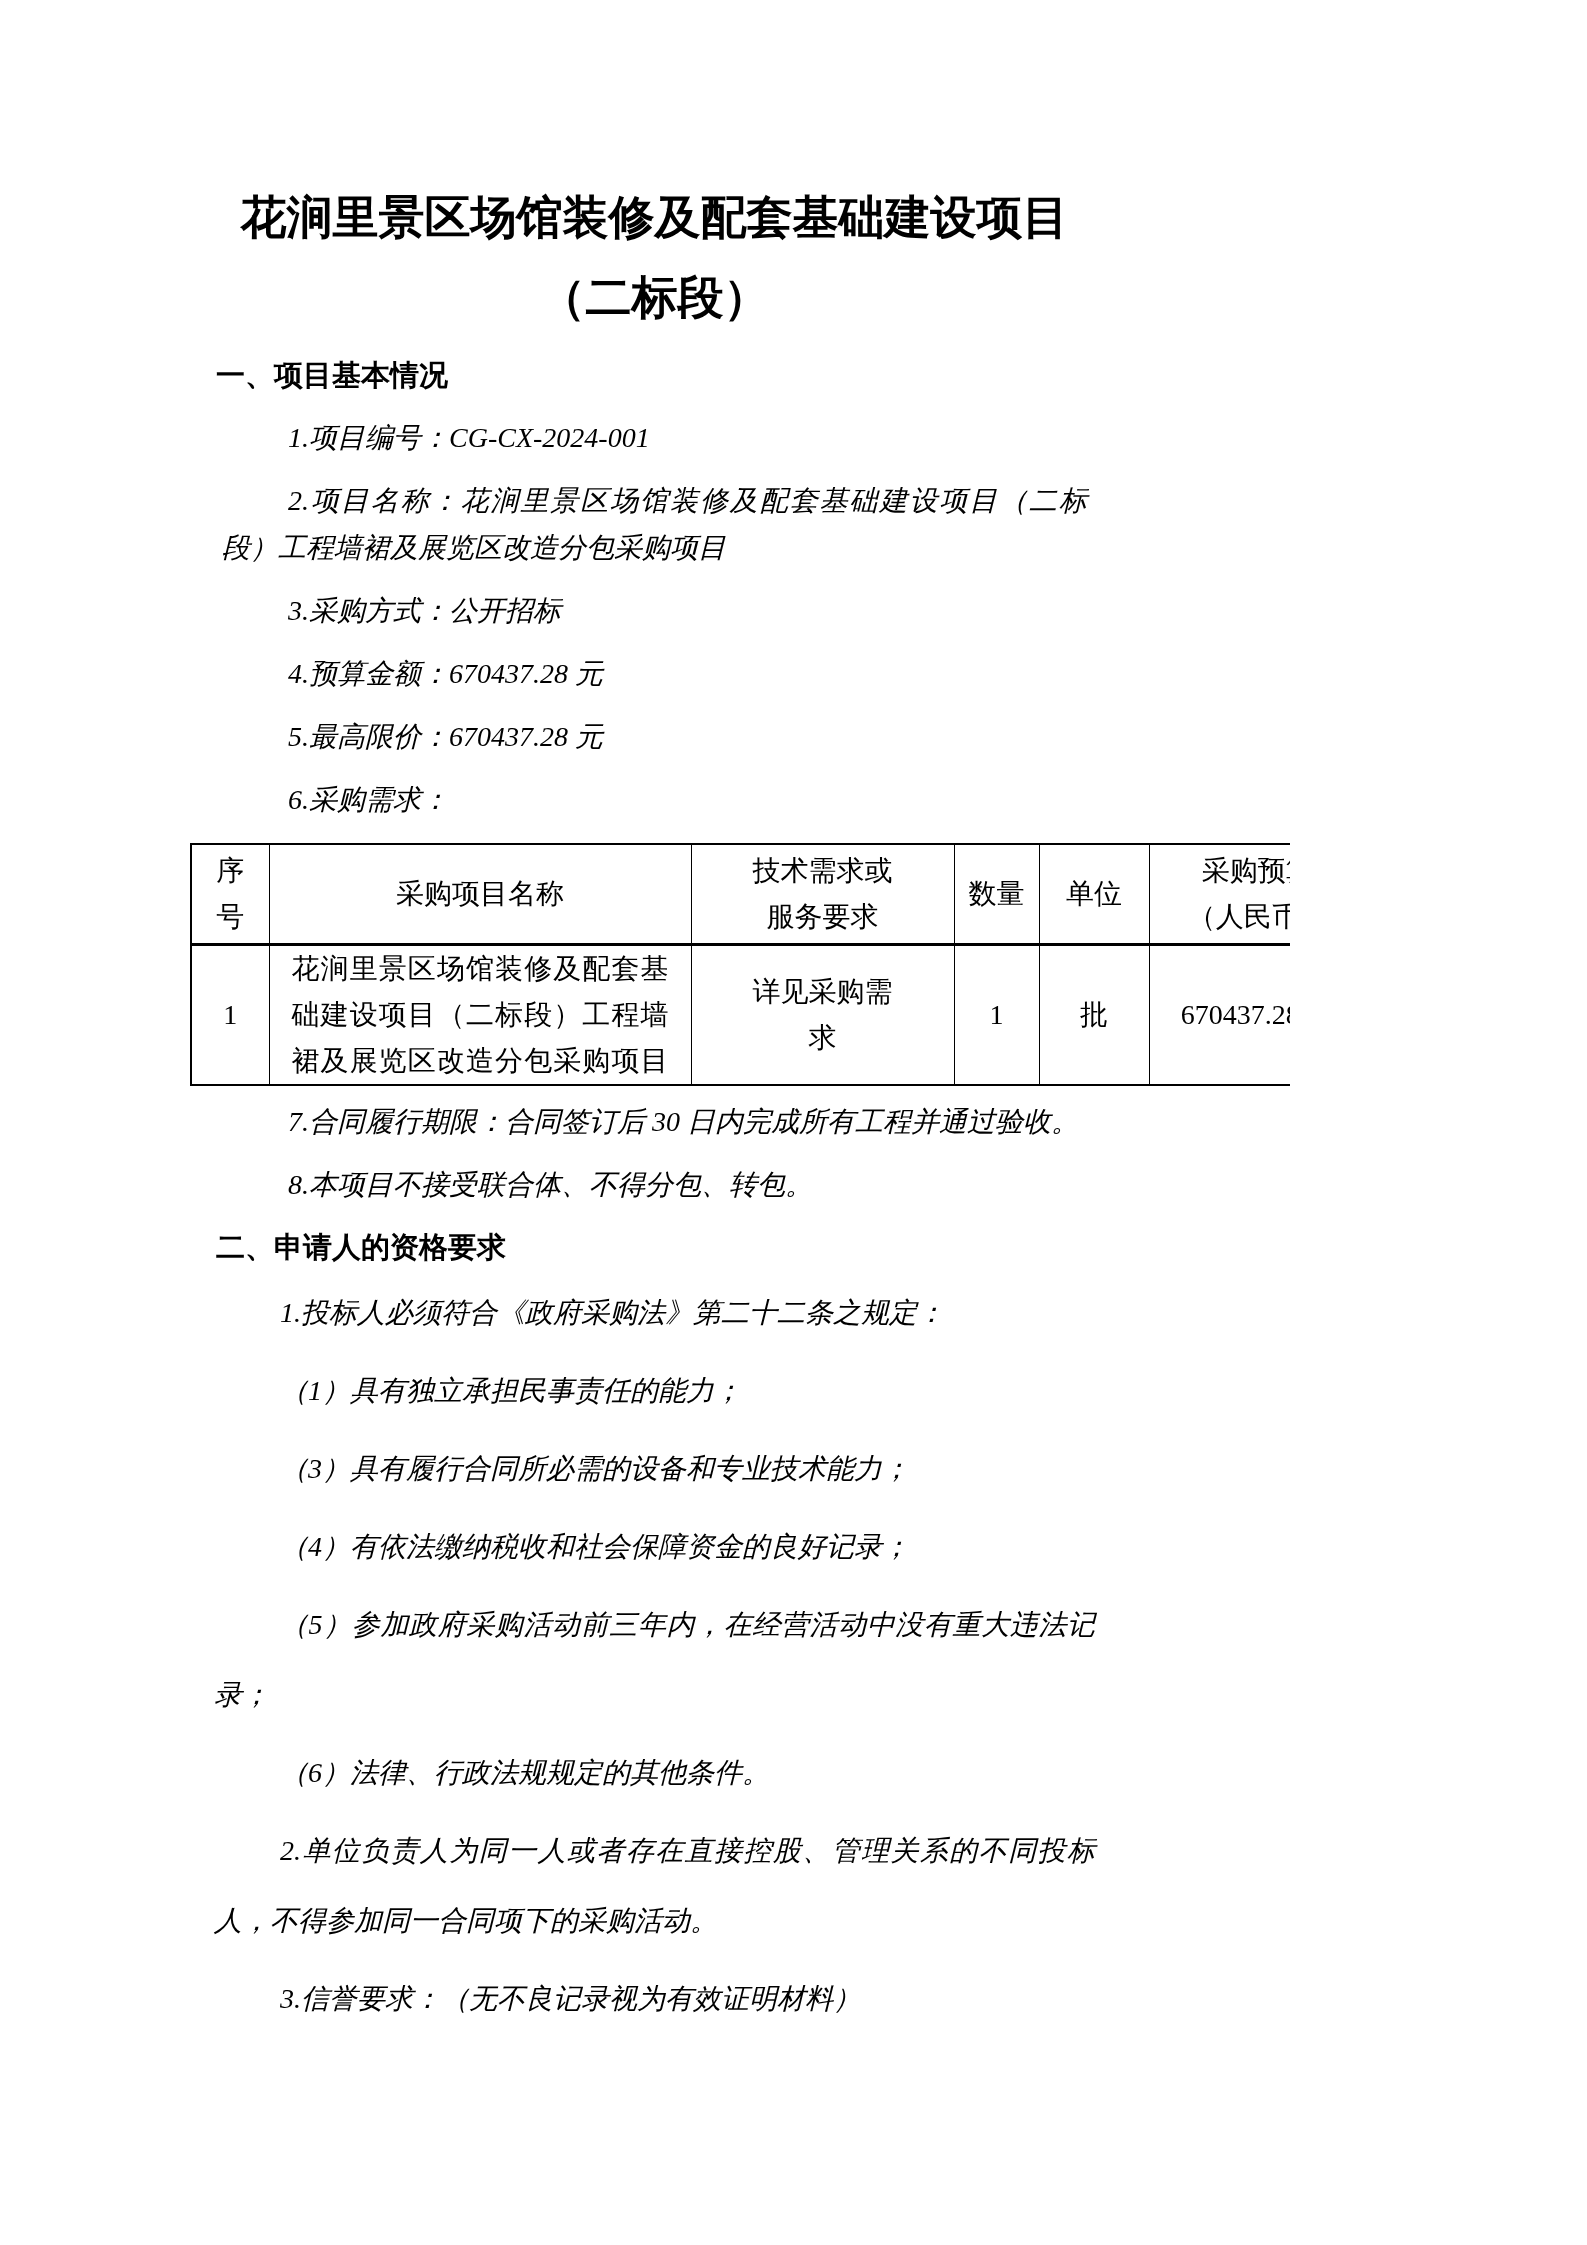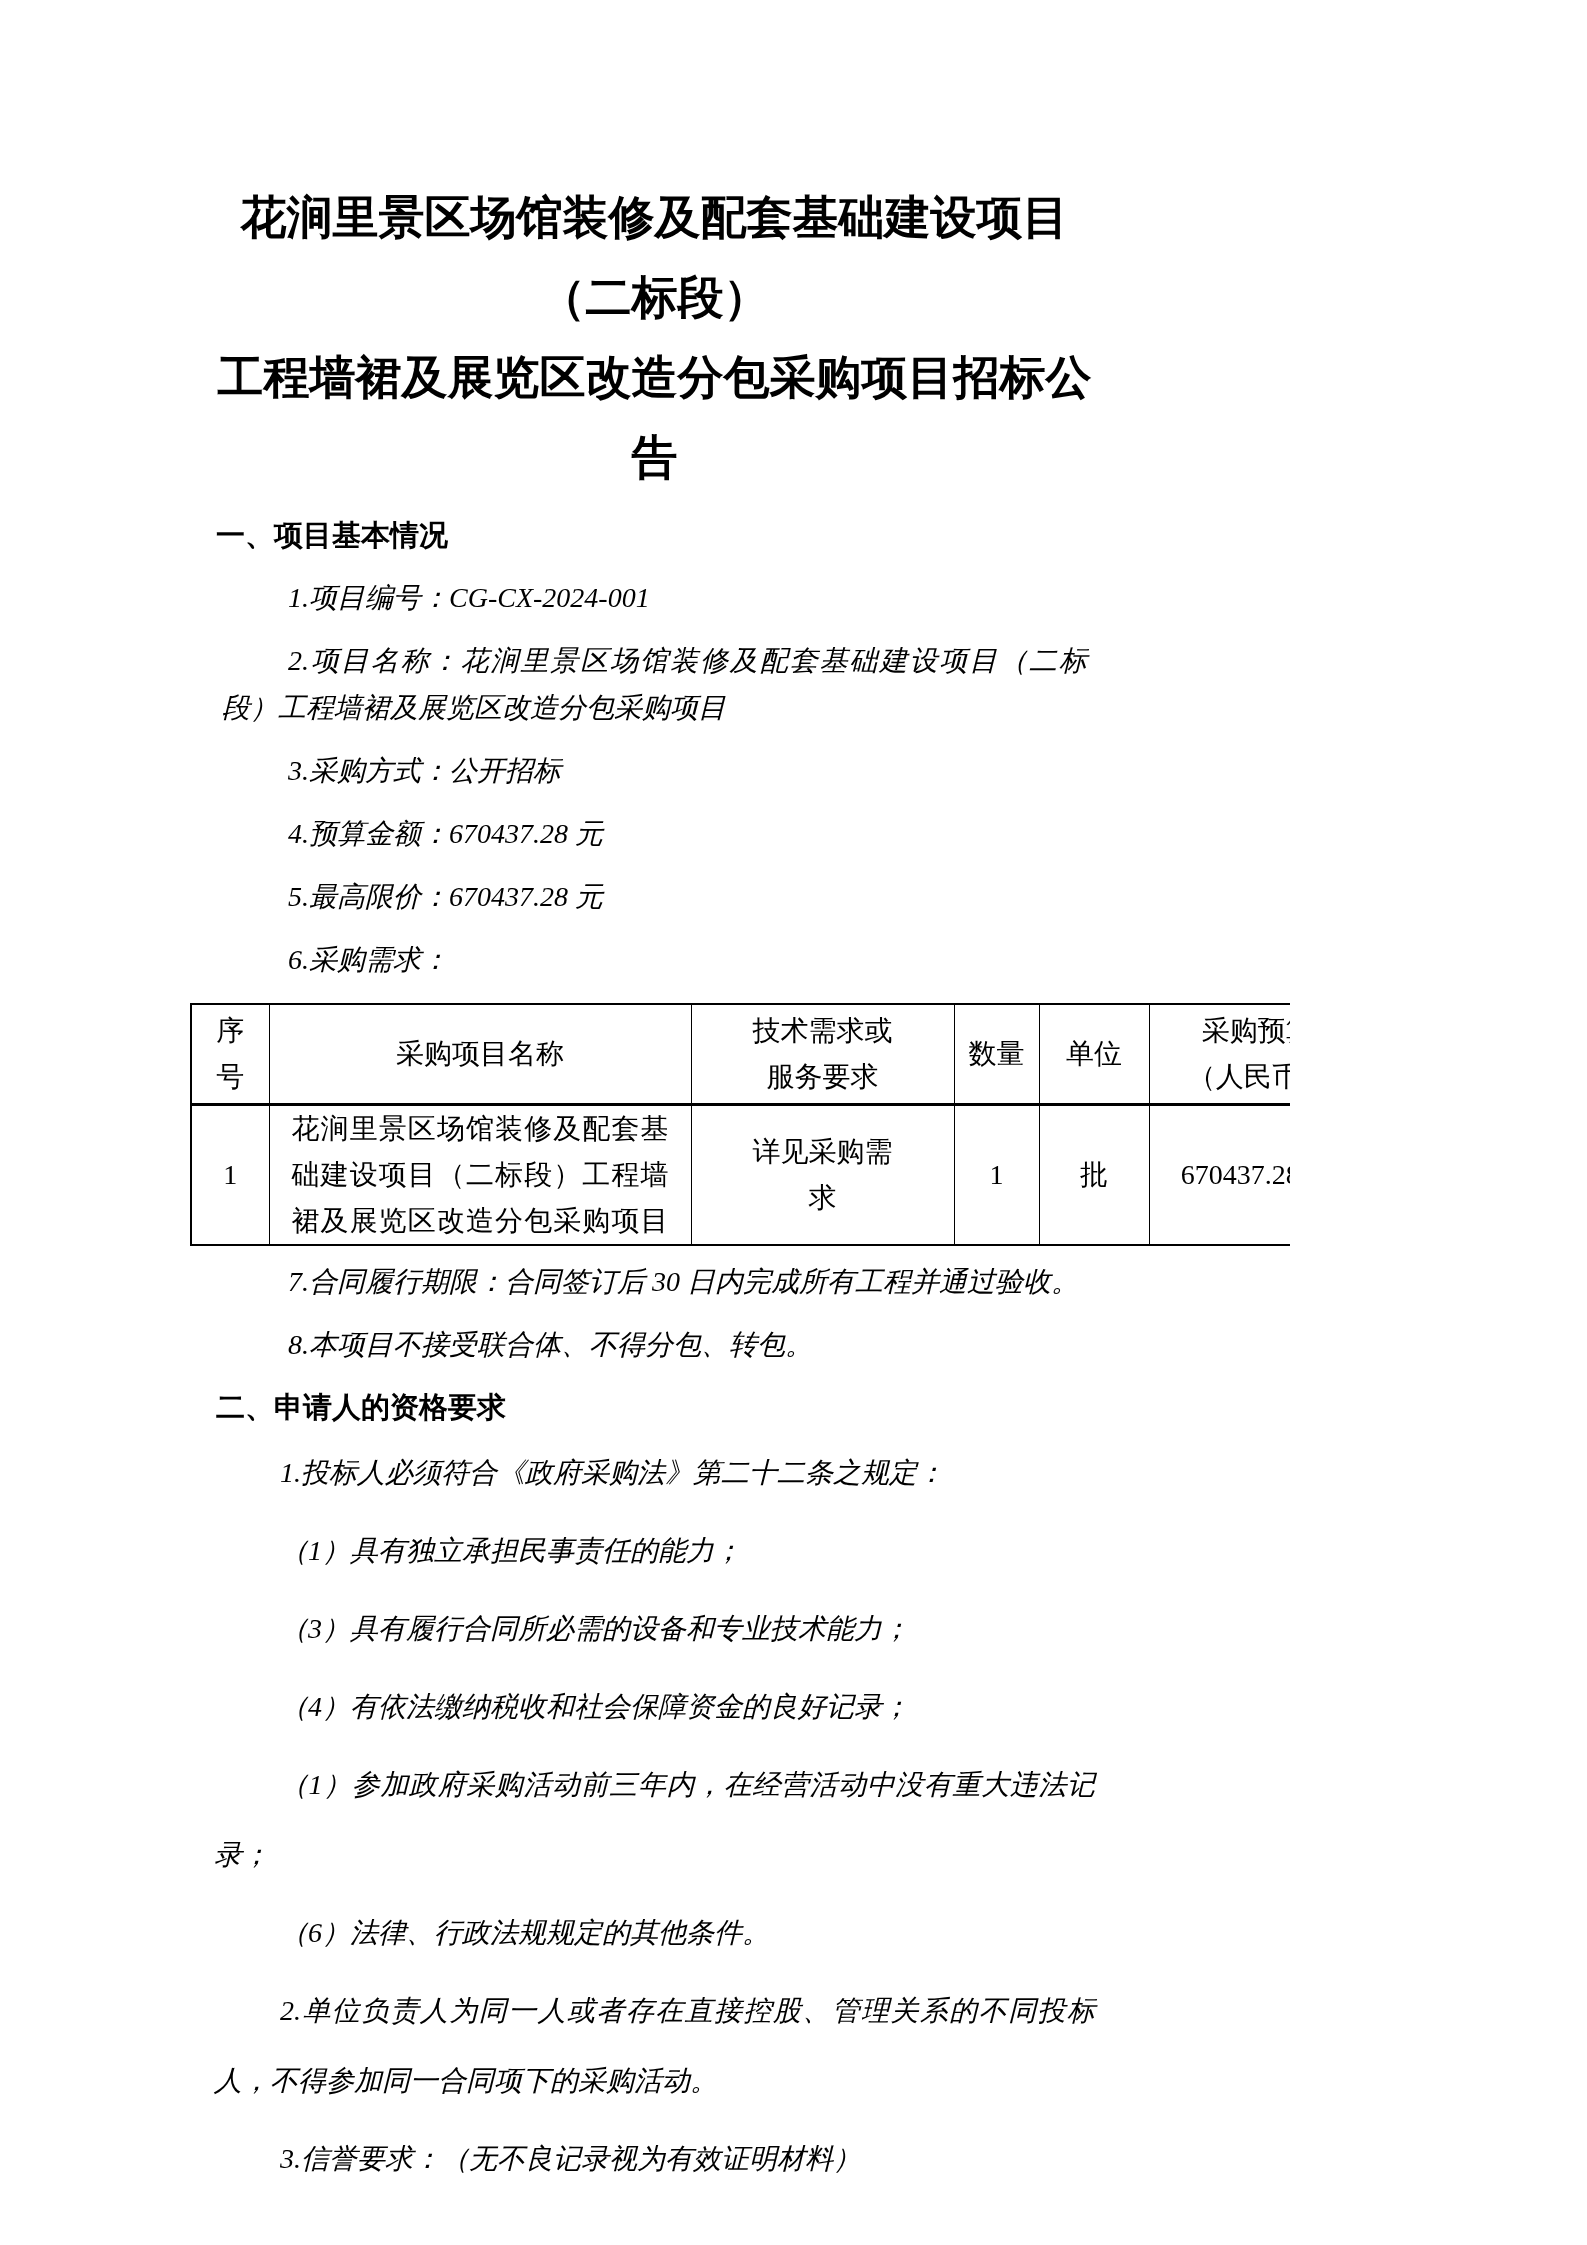--- a/index.html
+++ b/index.html
@@ -66,21 +66,20 @@
     padding: 0 22px;
   }
 </style>
 </head>
 <body>
 
 <div class="page">
 
   <div class="doc-title">
     <div>花涧里景区场馆装修及配套基础建设项目（二标段）</div>
-    <div>工程墙裙及展览区改造分包采购项目招标公告</div>
   </div>
 
 
   <h2 class="sec-heading sec1-heading">一、项目基本情况</h2>
 
   <p class="s1-item">1.项目编号：CG-CX-2024-001</p>
   <p class="s1-item">2.项目名称：花涧里景区场馆装修及配套基础建设项目（二标段）工程墙裙及展览区改造分包采购项目</p>
   <p class="s1-item">3.采购方式：公开招标</p>
   <p class="s1-item">4.预算金额：670437.28 元</p>
   <p class="s1-item">5.最高限价：670437.28 元</p>
@@ -123,18 +122,18 @@
 
   <p class="after-item after-item-first">7.合同履行期限：合同签订后 30 日内完成所有工程并通过验收。</p>
   <p class="after-item">8.本项目不接受联合体、不得分包、转包。</p>
 
   <h2 class="sec-heading">二、申请人的资格要求</h2>
 
   <p class="s2-item">1.投标人必须符合《政府采购法》第二十二条之规定：</p>
   <p class="s2-item">（1）具有独立承担民事责任的能力；</p>
   <p class="s2-item">（3）具有履行合同所必需的设备和专业技术能力；</p>
   <p class="s2-item">（4）有依法缴纳税收和社会保障资金的良好记录；</p>
-  <p class="s2-item">（1）参加政府采购活动前三年内，在经营活动中没有重大违法记录；</p>
+  <p class="s2-item">（5）参加政府采购活动前三年内，在经营活动中没有重大违法记录；</p>
   <p class="s2-item">（6）法律、行政法规规定的其他条件。</p>
   <p class="s2-item">2.单位负责人为同一人或者存在直接控股、管理关系的不同投标人，不得参加同一合同项下的采购活动。</p>
   <p class="s2-item">3.信誉要求：（无不良记录视为有效证明材料）</p>
 
 </div>
 
 </body></html>

